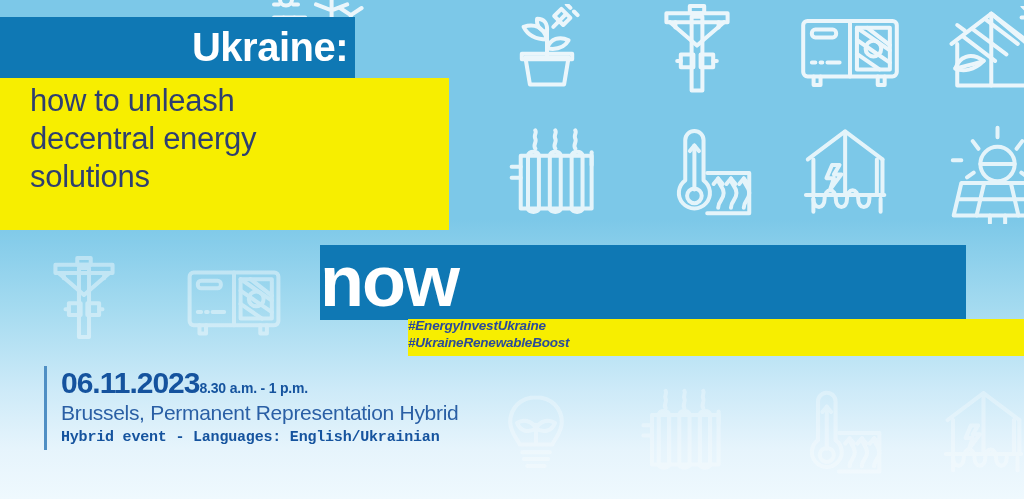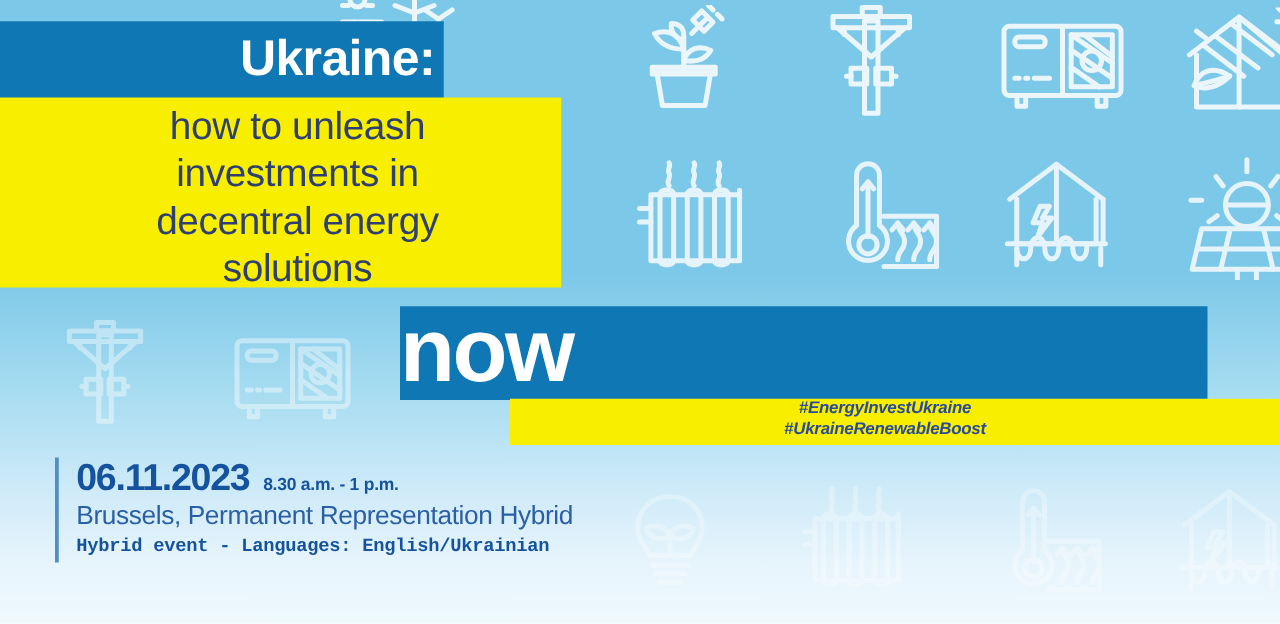--- a/index.html
+++ b/index.html
@@ -69,21 +69,21 @@
     color:#ffffff;
     letter-spacing:-0.5px;
     line-height:64px;
     white-space:nowrap;
     z-index:5;
   }
   .headline-sub {
     position:absolute;
     left:30px; top:82px;
     width:416px;
-    text-align:center;
+    text-align:left;
     font-size:31px;
     font-weight:normal;
     color:#2e3f70;
     line-height:38px;
     letter-spacing:-0.3px;
     z-index:5;
   }
   .headline-sub div { white-space:nowrap; }
 
   
@@ -106,21 +106,21 @@
   .tag-bar {
     position:absolute;
     left:408px; top:319px;
     width:616px; height:37px;
     background:#f7ee00;
   }
   .tags {
     position:absolute;
     left:408px; top:317px;
     width:600px;
-    text-align:center;
+    text-align:left;
     z-index:6;
     font-size:13.5px;
     font-weight:bold;
     font-style:italic;
     color:#2a4a9a;
     line-height:17px;
     letter-spacing:-0.2px;
   }
   .tags div { white-space:nowrap; }
 
@@ -129,21 +129,20 @@
     position:absolute;
     left:44px; top:366px;
     z-index:6;
     padding-left:14px;
     border-left:3px solid #4f8fc4;
     height:84px;
   }
   .line-date {
     display:flex;
     align-items:baseline;
-    gap:11px;
     height:33px;
   }
   .date-big {
     font-size:30px;
     font-weight:bold;
     color:#15539e;
     letter-spacing:-1px;
     line-height:33px;
   }
   .date-time {
@@ -381,21 +380,20 @@
     </div>
   </div>
 
   <div class="blue-bar"></div>
   <div class="yellow-bar"></div>
 
   <div class="headline-title">Ukraine:</div>
 
   <div class="headline-sub">
     <div>how to unleash</div>
-    <div>investments in</div>
     <div>decentral energy</div>
     <div>solutions</div>
   </div>
 
   <div class="now-bar"></div>
   <div class="now-word">now</div>
 
   <div class="tag-bar"></div>
   <div class="tags">
     <div>#EnergyInvestUkraine</div>

